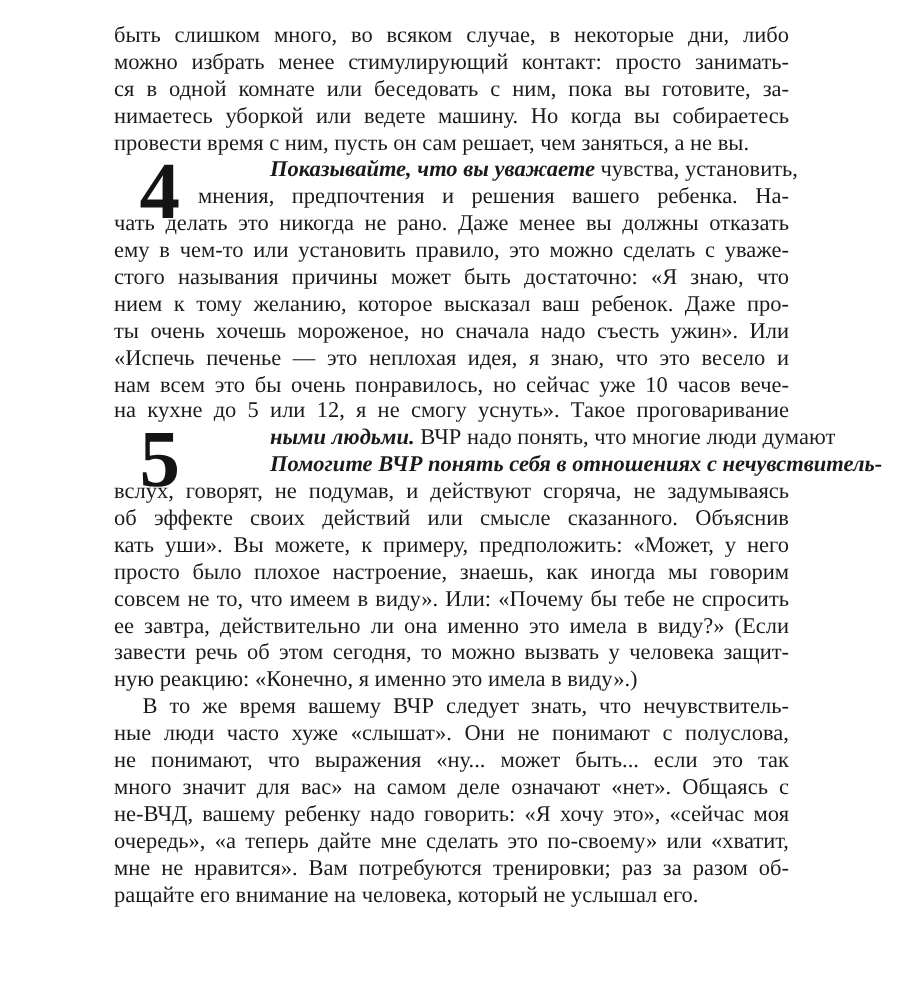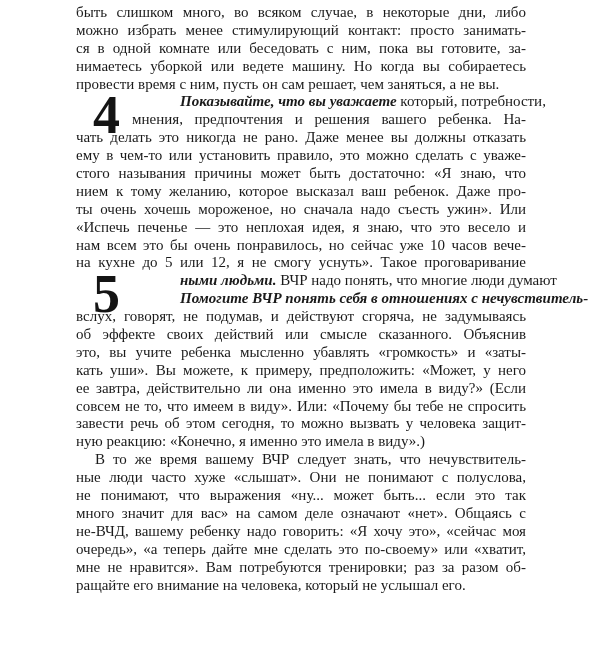--- a/index.html
+++ b/index.html
@@ -13,21 +13,21 @@
     height: 671px;
     background: #ffffff;
     box-sizing: border-box;
     overflow: hidden;
     font-family: "Liberation Serif", "DejaVu Serif", serif;
     color: #1a1a1a;
   }
   .text-column {
     position: absolute;
     left: 76px;
-    top: 4px;
+    top: 16px;
     width: 450px;
   }
   .block { overflow: visible; }
   .line {
     font-size: 15px;
     height: 17.9px;
     line-height: 17.9px;
     white-space: nowrap;
     text-align: justify;
     text-align-last: justify;
@@ -59,41 +59,41 @@
   <section class="text-column" id="text-column">
       <div class="block">
         <div class="line"><span>быть слишком много, во всяком случае, в некоторые дни, либо</span></div>
         <div class="line"><span>можно избрать менее стимулирующий контакт: просто занимать-</span></div>
         <div class="line"><span>ся в одной комнате или беседовать с ним, пока вы готовите, за-</span></div>
         <div class="line"><span>нимаетесь уборкой или ведете машину. Но когда вы собираетесь</span></div>
         <div class="line last"><span>провести время с ним, пусть он сам решает, чем заняться, а не вы.</span></div>
       </div>
       <div class="block">
         <div class="dropnum">4</div>
-        <div class="line"><span class="bi">Показывайте, что вы уважаете</span><span> который, потребности,</span></div>
+        <div class="line"><span class="bi">Показывайте, что вы уважаете</span><span> чувства, установить,</span></div>
         <div class="line"><span>мнения, предпочтения и решения вашего ребенка. На-</span></div>
         <div class="line"><span>чать делать это никогда не рано. Даже менее вы должны отказать</span></div>
         <div class="line"><span>ему в чем-то или установить правило, это можно сделать с уваже-</span></div>
         <div class="line"><span>стого называния причины может быть достаточно: «Я знаю, что</span></div>
         <div class="line"><span>нием к тому желанию, которое высказал ваш ребенок. Даже про-</span></div>
         <div class="line"><span>ты очень хочешь мороженое, но сначала надо съесть ужин». Или</span></div>
         <div class="line"><span>«Испечь печенье — это неплохая идея, я знаю, что это весело и</span></div>
         <div class="line"><span>нам всем это бы очень понравилось, но сейчас уже 10 часов вече-</span></div>
         <div class="line"><span>на кухне до 5 или 12, я не смогу уснуть». Такое проговаривание</span></div>
       </div>
       <div class="block">
         <div class="dropnum">5</div>
         <div class="line"><span class="bi">ными людьми.</span><span> ВЧР надо понять, что многие люди думают</span></div>
         <div class="line"><span class="bi">Помогите ВЧР понять себя в отношениях с нечувствитель-</span></div>
         <div class="line"><span>вслух, говорят, не подумав, и действуют сгоряча, не задумываясь</span></div>
         <div class="line"><span>об эффекте своих действий или смысле сказанного. Объяснив</span></div>
-        <div class="line"><span>это, вы учите ребенка мысленно убавлять «громкость» и «заты-</span></div>
         <div class="line"><span>кать уши». Вы можете, к примеру, предположить: «Может, у него</span></div>
+        <div class="line"><span>просто было плохое настроение, знаешь, как иногда мы говорим</span></div>
+        <div class="line"><span>совсем не то, что имеем в виду». Или: «Почему бы тебе не спросить</span></div>
         <div class="line"><span>ее завтра, действительно ли она именно это имела в виду?» (Если</span></div>
-        <div class="line"><span>совсем не то, что имеем в виду». Или: «Почему бы тебе не спросить</span></div>
         <div class="line"><span>завести речь об этом сегодня, то можно вызвать у человека защит-</span></div>
         <div class="line last"><span>ную реакцию: «Конечно, я именно это имела в виду».)</span></div>
       </div>
       <div class="block">
         <div class="line indent"><span>В то же время вашему ВЧР следует знать, что нечувствитель-</span></div>
         <div class="line"><span>ные люди часто хуже «слышат». Они не понимают с полуслова,</span></div>
         <div class="line"><span>не понимают, что выражения «ну... может быть... если это так</span></div>
         <div class="line"><span>много значит для вас» на самом деле означают «нет». Общаясь с</span></div>
         <div class="line"><span>не-ВЧД, вашему ребенку надо говорить: «Я хочу это», «сейчас моя</span></div>
         <div class="line"><span>очередь», «а теперь дайте мне сделать это по-своему» или «хватит,</span></div>

